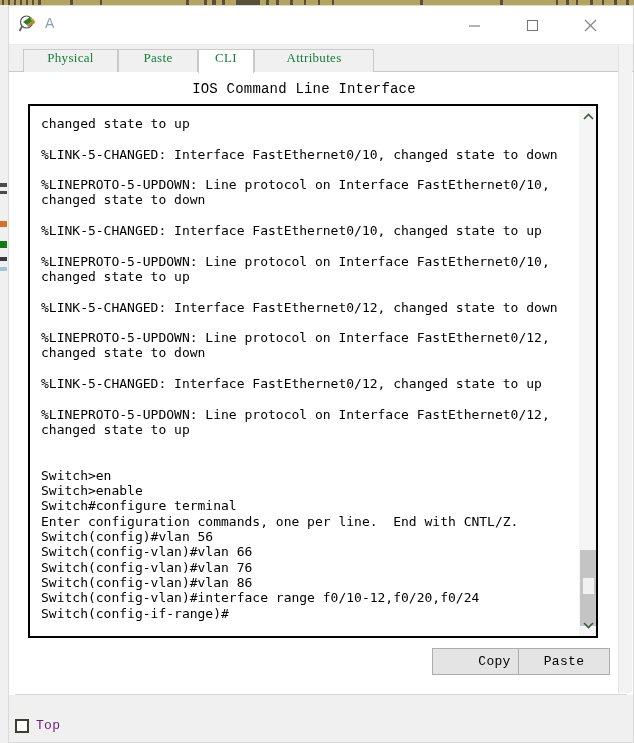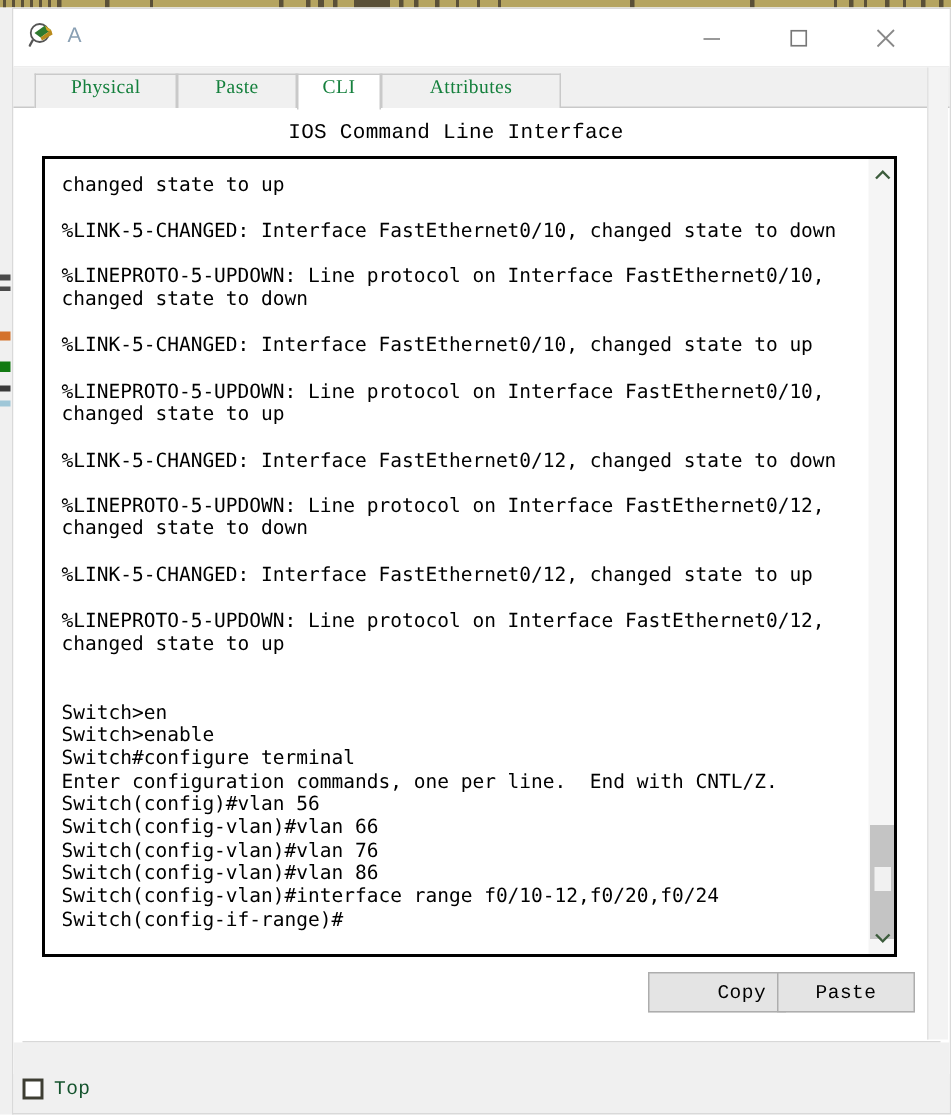--- a/index.html
+++ b/index.html
@@ -249,21 +249,21 @@
   }
   #top-checkbox {
     width: 14px; height: 14px;
     border: 2px solid #3d3d32;
     background: #ffffff;
     box-sizing: border-box;
   }
   #top-checkbox-label {
     margin-left: 7px;
     font-size: 13px;
-    color: #14532d;
+    color: #701a75;
     letter-spacing: .3px;
   }
 
   
   #outer-scrollbar {
     position: absolute;
     right: 1px; top: 39px;
     width: 13px;
     height: 648px;
     background: #f3f3f3;

